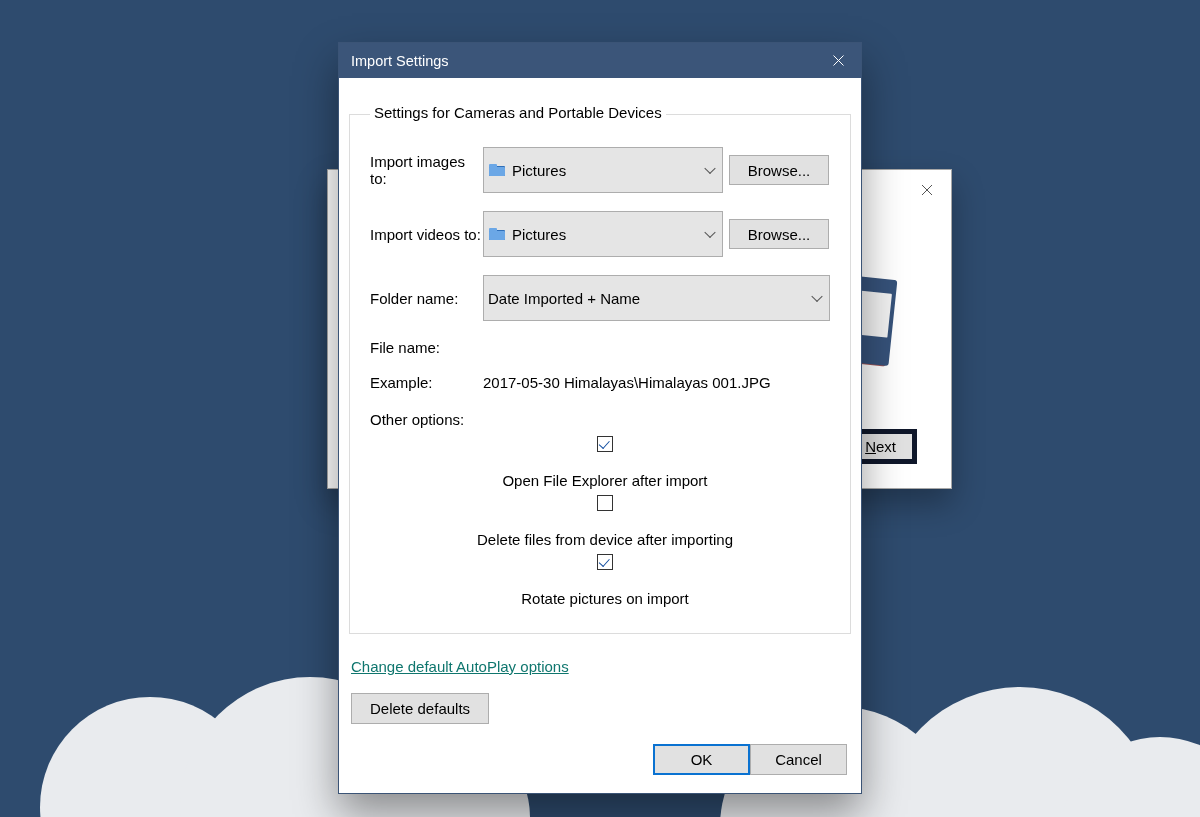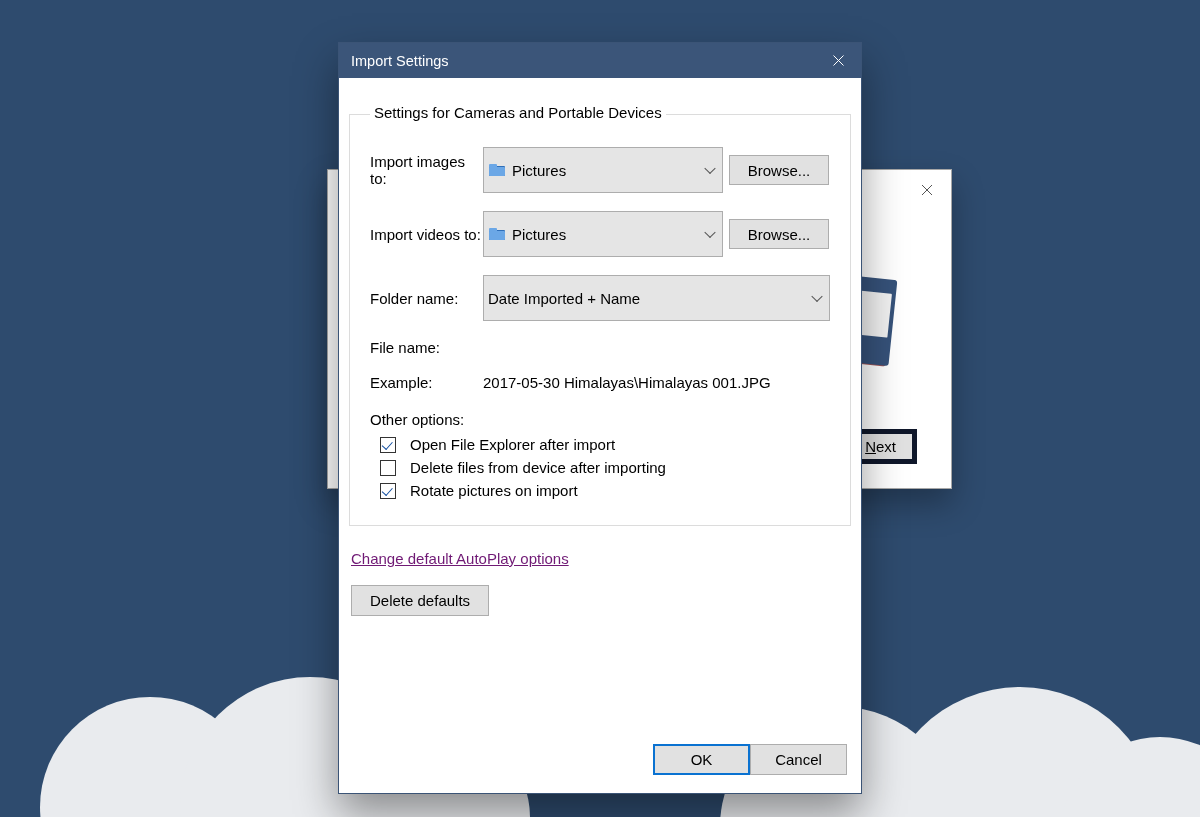--- a/index.html
+++ b/index.html
@@ -171,42 +171,43 @@
       cursor: pointer;
     }
     
     .example-row { margin-top: 6px; margin-bottom: 20px; }
     .other-options-title { margin-bottom: 8px; }
     .check-row {
       display: flex;
       align-items: center;
       margin-left: 10px;
       margin-bottom: 6px;
-      gap: 14px;
+      gap: 20px;
+      flex-direction: column;
     }
     .checkbox {
       width: 16px; height: 16px;
       border: 1.2px solid #333;
       display: inline-flex;
       align-items: center;
       justify-content: center;
       background: #fff;
       flex-shrink: 0;
       cursor: pointer;
     }
     .checkbox.checked::after {
       content: "";
       width: 9px; height: 5px;
       border-left: 1.6px solid #104da0;
       border-bottom: 1.6px solid #104da0;
       transform: rotate(-48deg) translateY(-1px);
     }
     
     .link-autoplay {
-      color: #701a75;
+      color: #0f766e;
       text-decoration: underline;
       margin: 24px 0 0 2px;
       display: inline-block;
       cursor: pointer;
       font-size: 15px;
     }
     .restore-btn {
       margin: 18px 0 0 2px;
       padding: 6px 18px;
       background: #e1e1e1;

